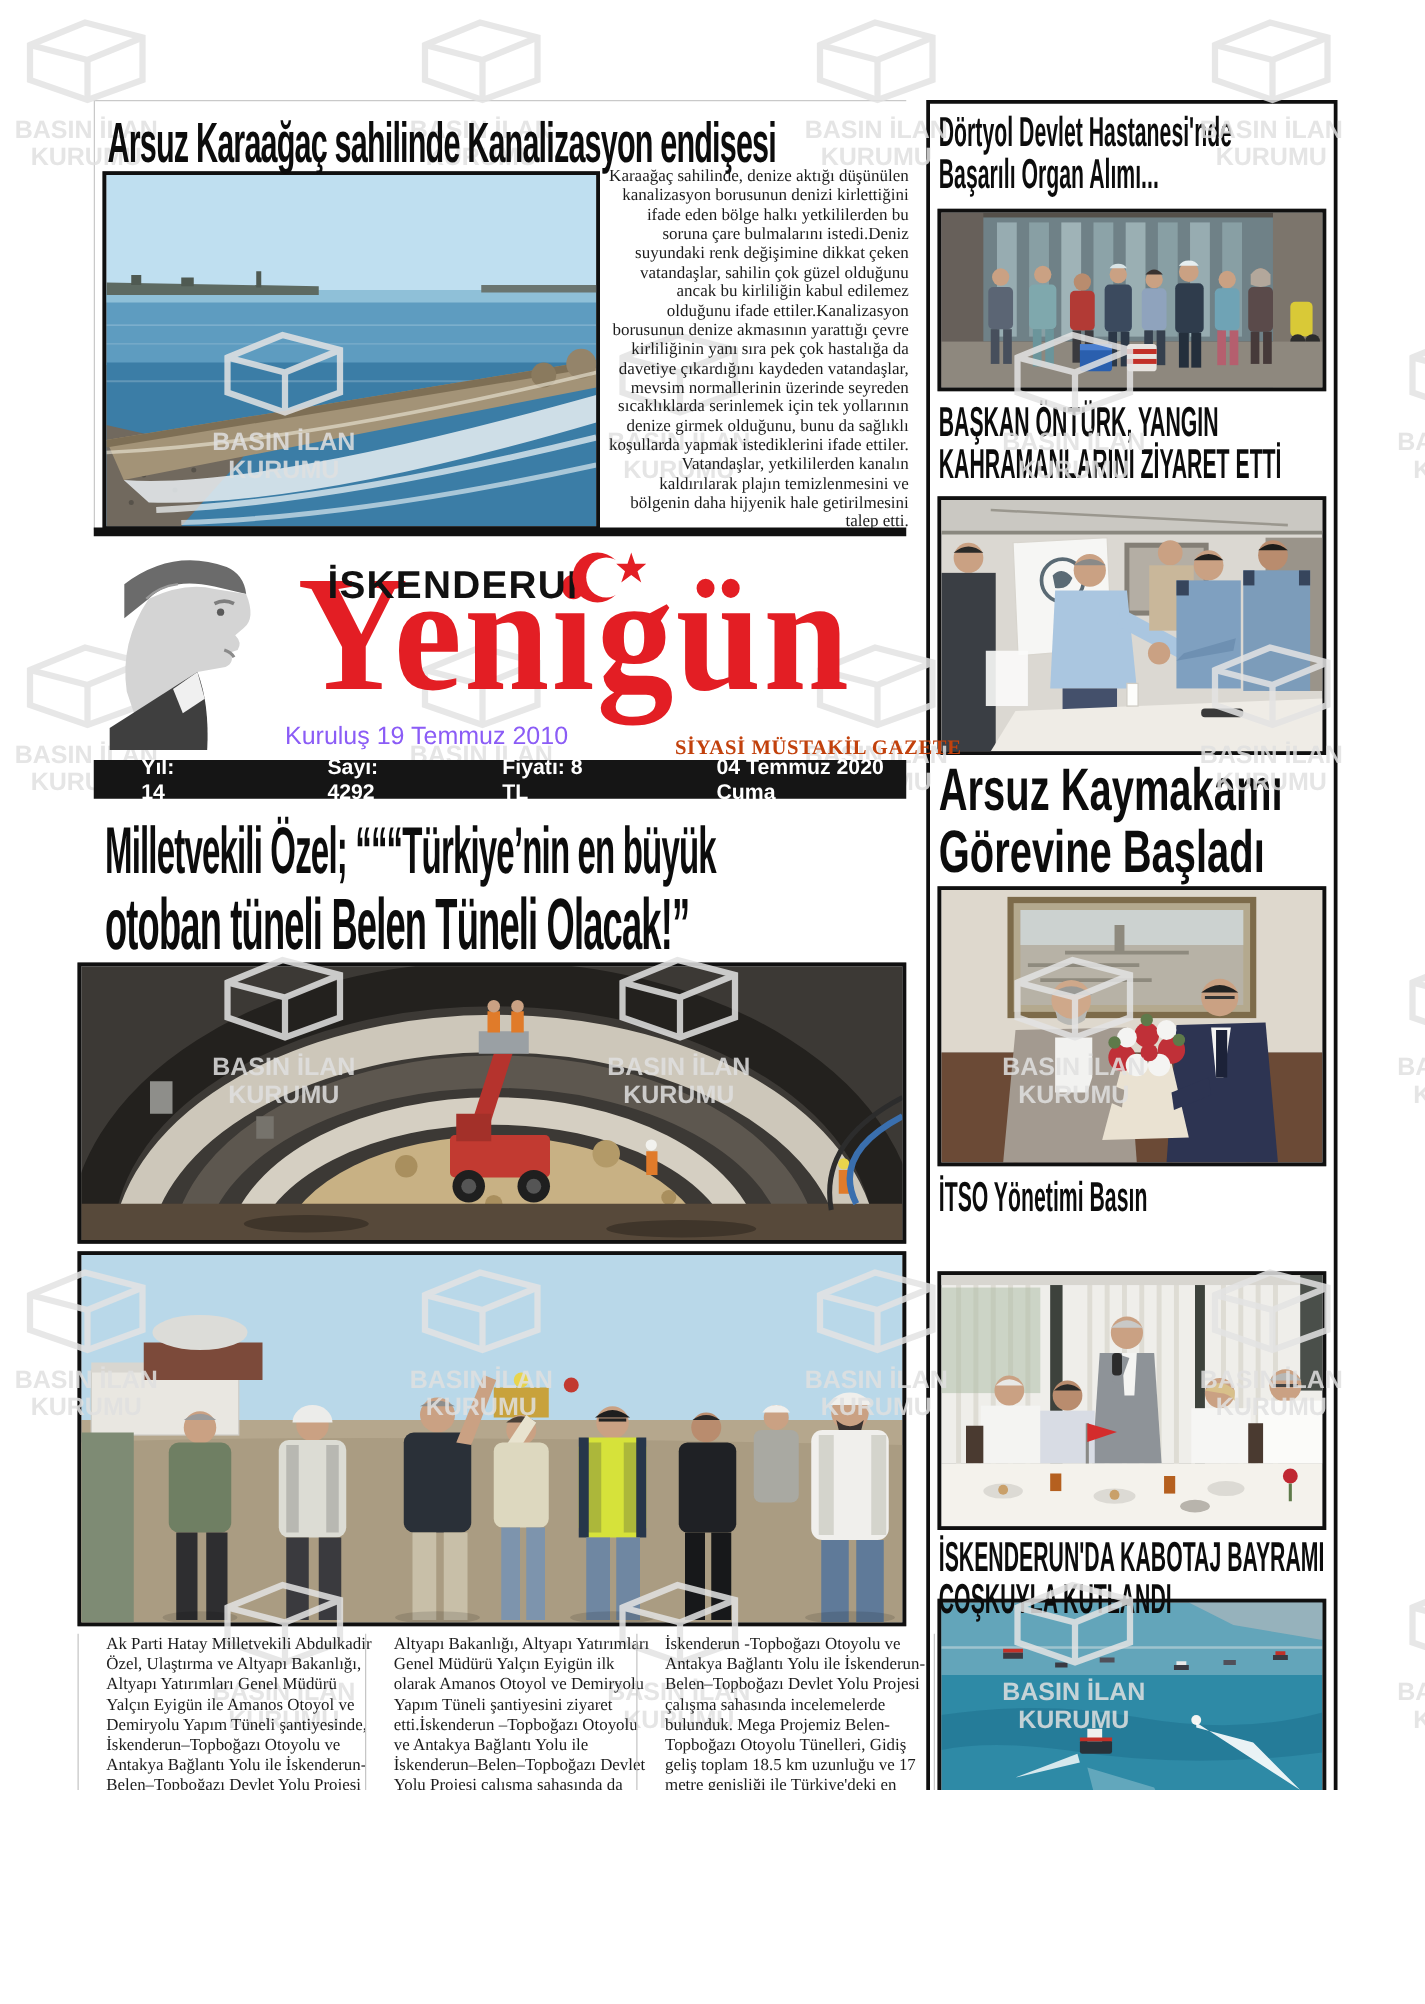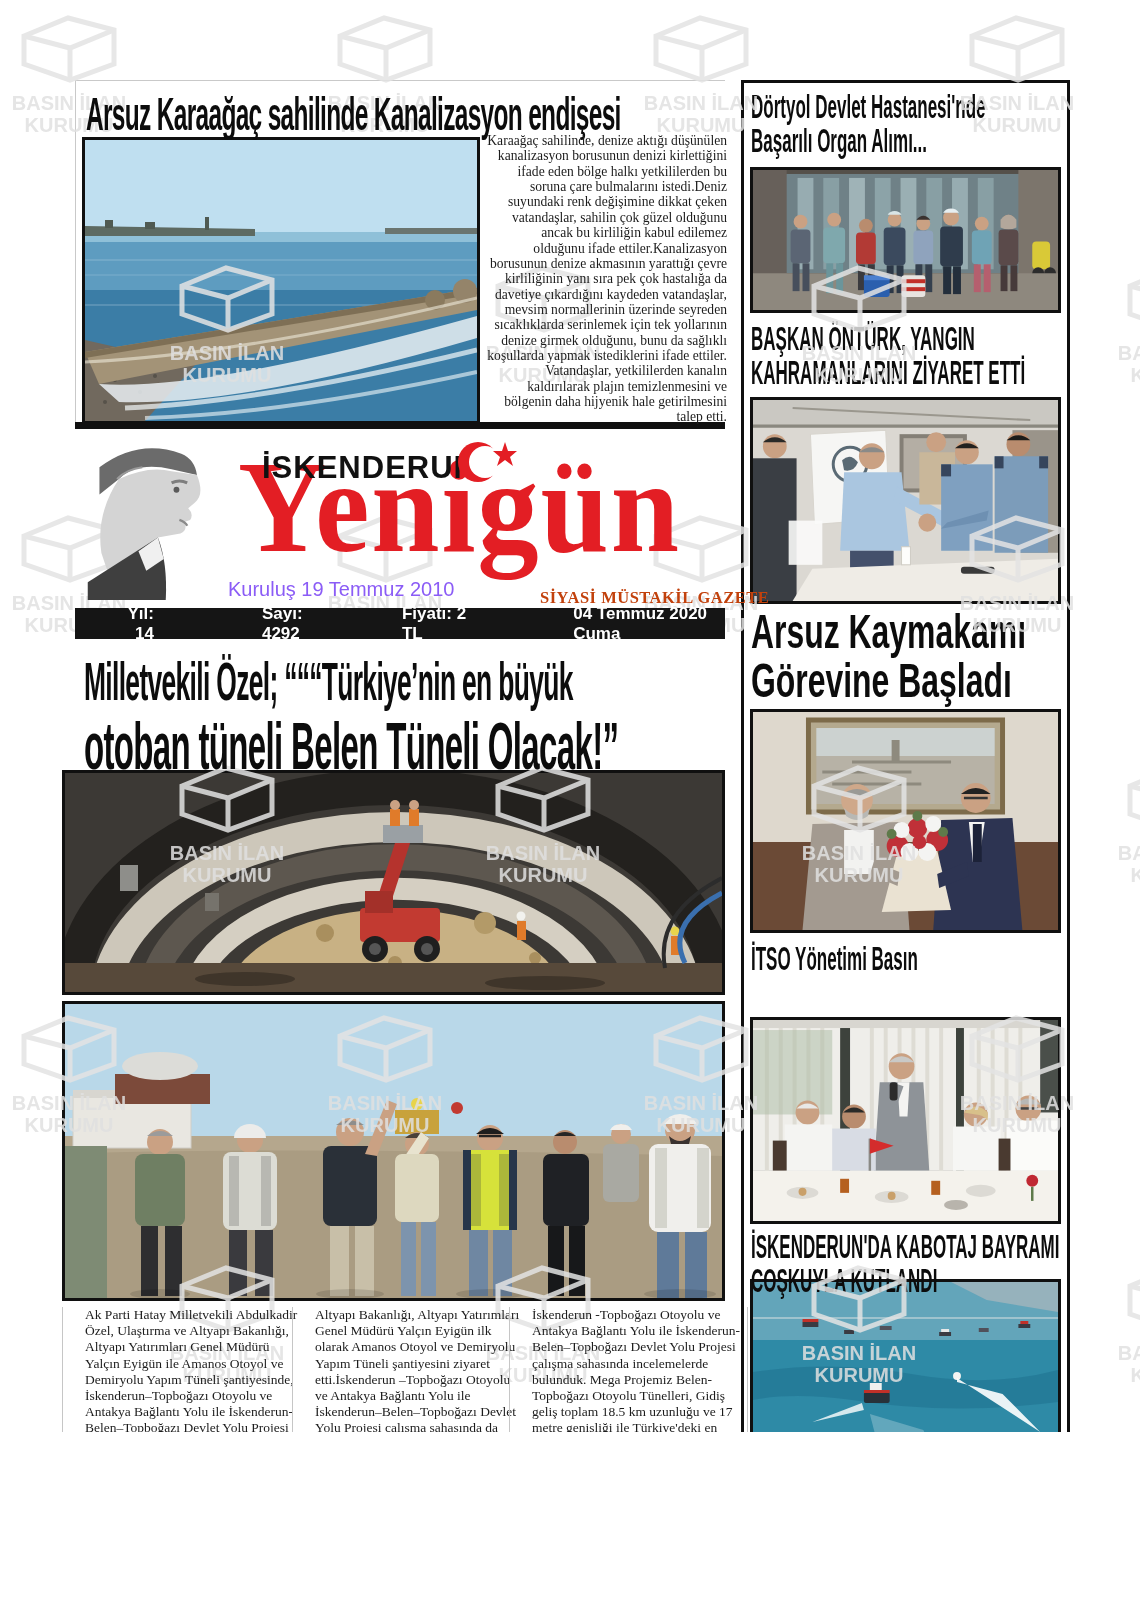--- a/index.html
+++ b/index.html
@@ -20,24 +20,24 @@
   .black-rule{left:75px;top:422px;width:650px;height:7px;background:#101010;z-index:12;}
   
   .city{left:262px;top:450px;font-size:31px;font-weight:bold;color:#111;letter-spacing:1px;z-index:41;}
   .logo{left:238px;top:441px;font-family:"Liberation Serif",serif;font-weight:bold;font-size:132px;
         line-height:1;color:#e31e24;transform:scaleX(0.93);transform-origin:0 0;letter-spacing:2px;z-index:40;}
   .founded{left:228px;top:578px;font-size:20px;font-weight:normal;color:#8b5cf6;z-index:41;}
   .subtitle{left:540px;top:588px;font-size:16.5px;font-weight:bold;color:#c2410c;letter-spacing:.5px;z-index:41;font-family:Liberation Serif, serif;}
   .infobar{left:75px;top:608px;width:650px;height:31px;background:#151515;color:#fff;z-index:41;
            display:flex;align-items:center;font-weight:bold;font-size:17px;}
   .infobar span{display:inline-block;}
-  .ib-year{margin-left:38px;text-align:right;}  .ib-issue{margin-left:108px;} .ib-price{margin-left:72px;} .ib-date{margin-left:98px;}
+  .ib-year{margin-left:38px;}  .ib-issue{margin-left:108px;} .ib-price{margin-left:72px;} .ib-date{margin-left:98px;}
   
   .h-main1{left:84px;top:652px;font-size:40px;}
-  .h-main2{left:84px;top:708px;font-size:50px;}
+  .h-main2{left:84px;top:708px;font-size:44px;}
   .h-main1 .cond,.h-main2 .cond{transform:scale(0.66,1.32);letter-spacing:-1px;}
   
   .bcol{top:1307px;height:258px;font-size:13.5px;line-height:1.2;border-left:1px solid #c6c6c6;padding-left:22px;}
   .bcol1{left:62px;width:215px;}
   .bcol2{left:292px;width:207px;}
   .bcol3{left:509px;width:209px;border-right:1px solid #c6c6c6;padding-right:6px;}
   
   .rightcol{left:741px;top:80px;width:323px;height:1452px;border:3px solid #0f0f0f;background:#fff;z-index:5;}
   .rstory-head{position:absolute;left:7px;z-index:40;}
   .rline{height:34px;}
@@ -117,21 +117,21 @@
     </svg>
   </div>
 
   <div class="abs logo">Yenigün</div>
   <div class="abs txt founded">Kuruluş 19 Temmuz 2010</div>
   <div class="abs txt subtitle">SİYASİ MÜSTAKİL GAZETE</div>
 
   <div class="abs infobar">
     <span class="ib-year">Yıl: 14</span>
     <span class="ib-issue">Sayı: 4292</span>
-    <span class="ib-price">Fiyatı: 2 TL</span>
+    <span class="ib-price">Fiyatı: 8 TL</span>
     <span class="ib-date">04 Temmuz 2020 Cuma</span>
   </div>
 
   <div class="abs txt h-main1">
     <span class="cond">Milletvekili Özel; “““Türkiye’nin en büyük</span>
   </div>
   <div class="abs txt h-main2">
     <span class="cond">otoban tüneli Belen Tüneli Olacak!”</span>
   </div>
 

